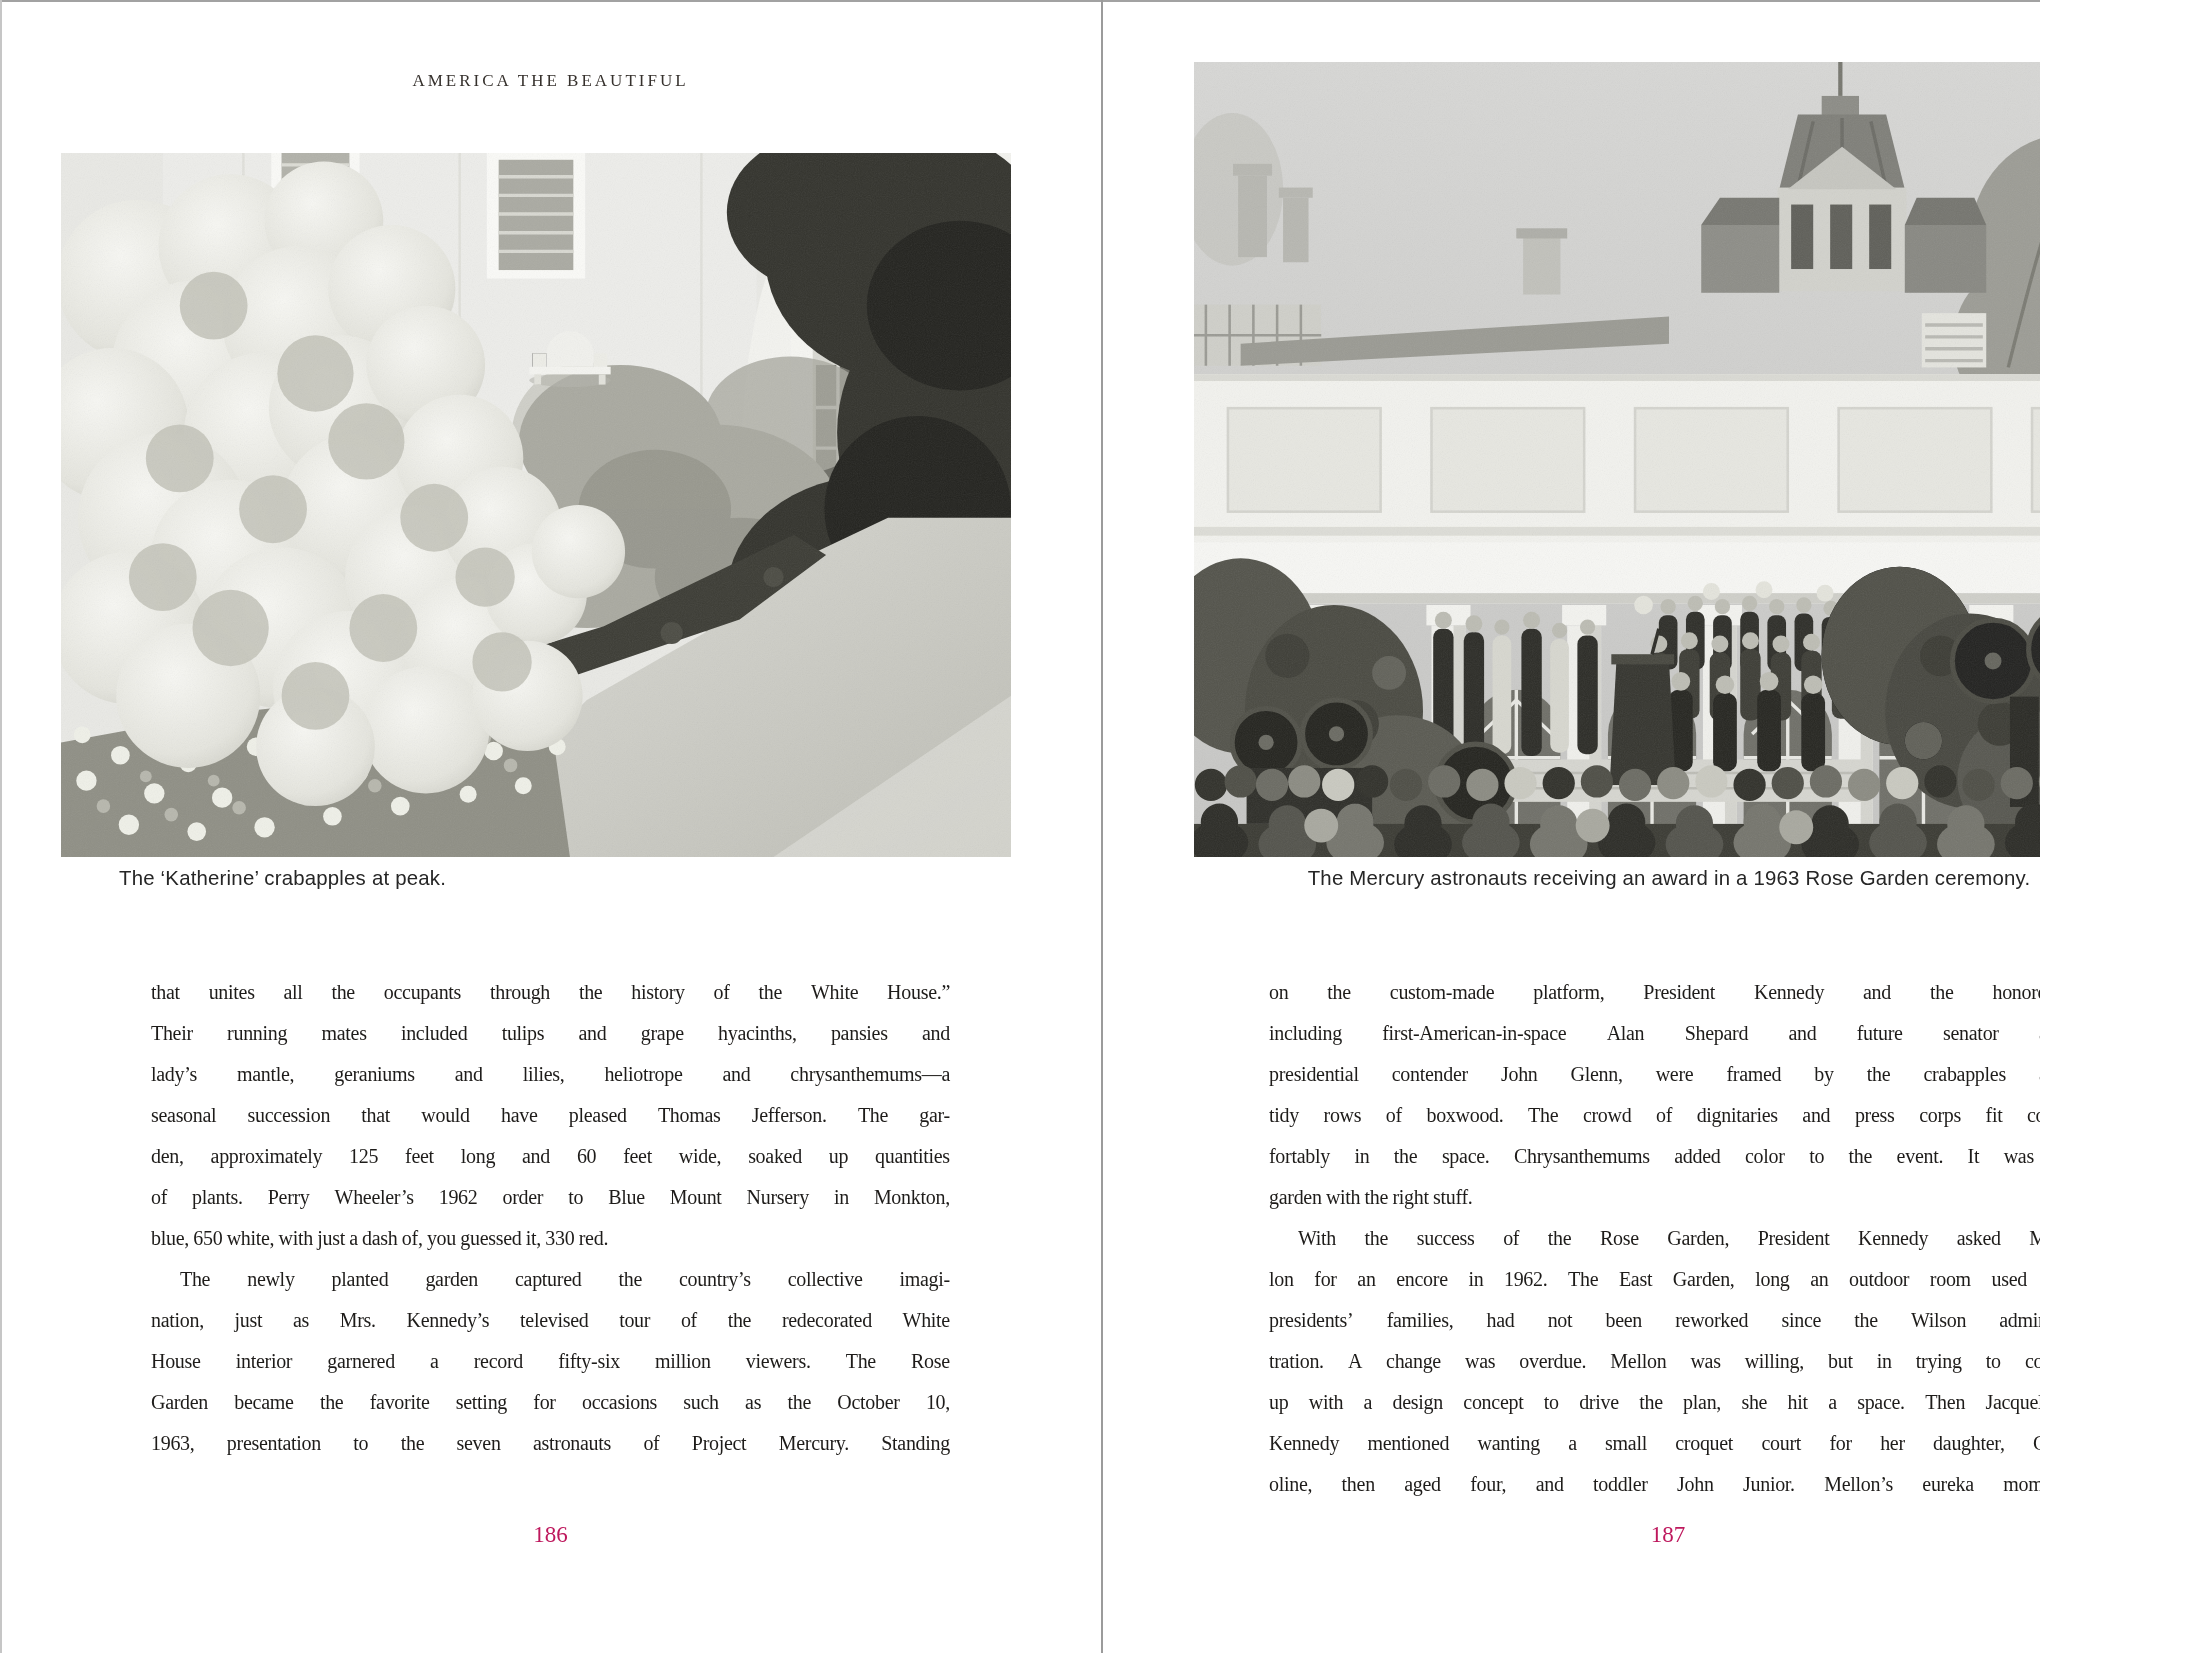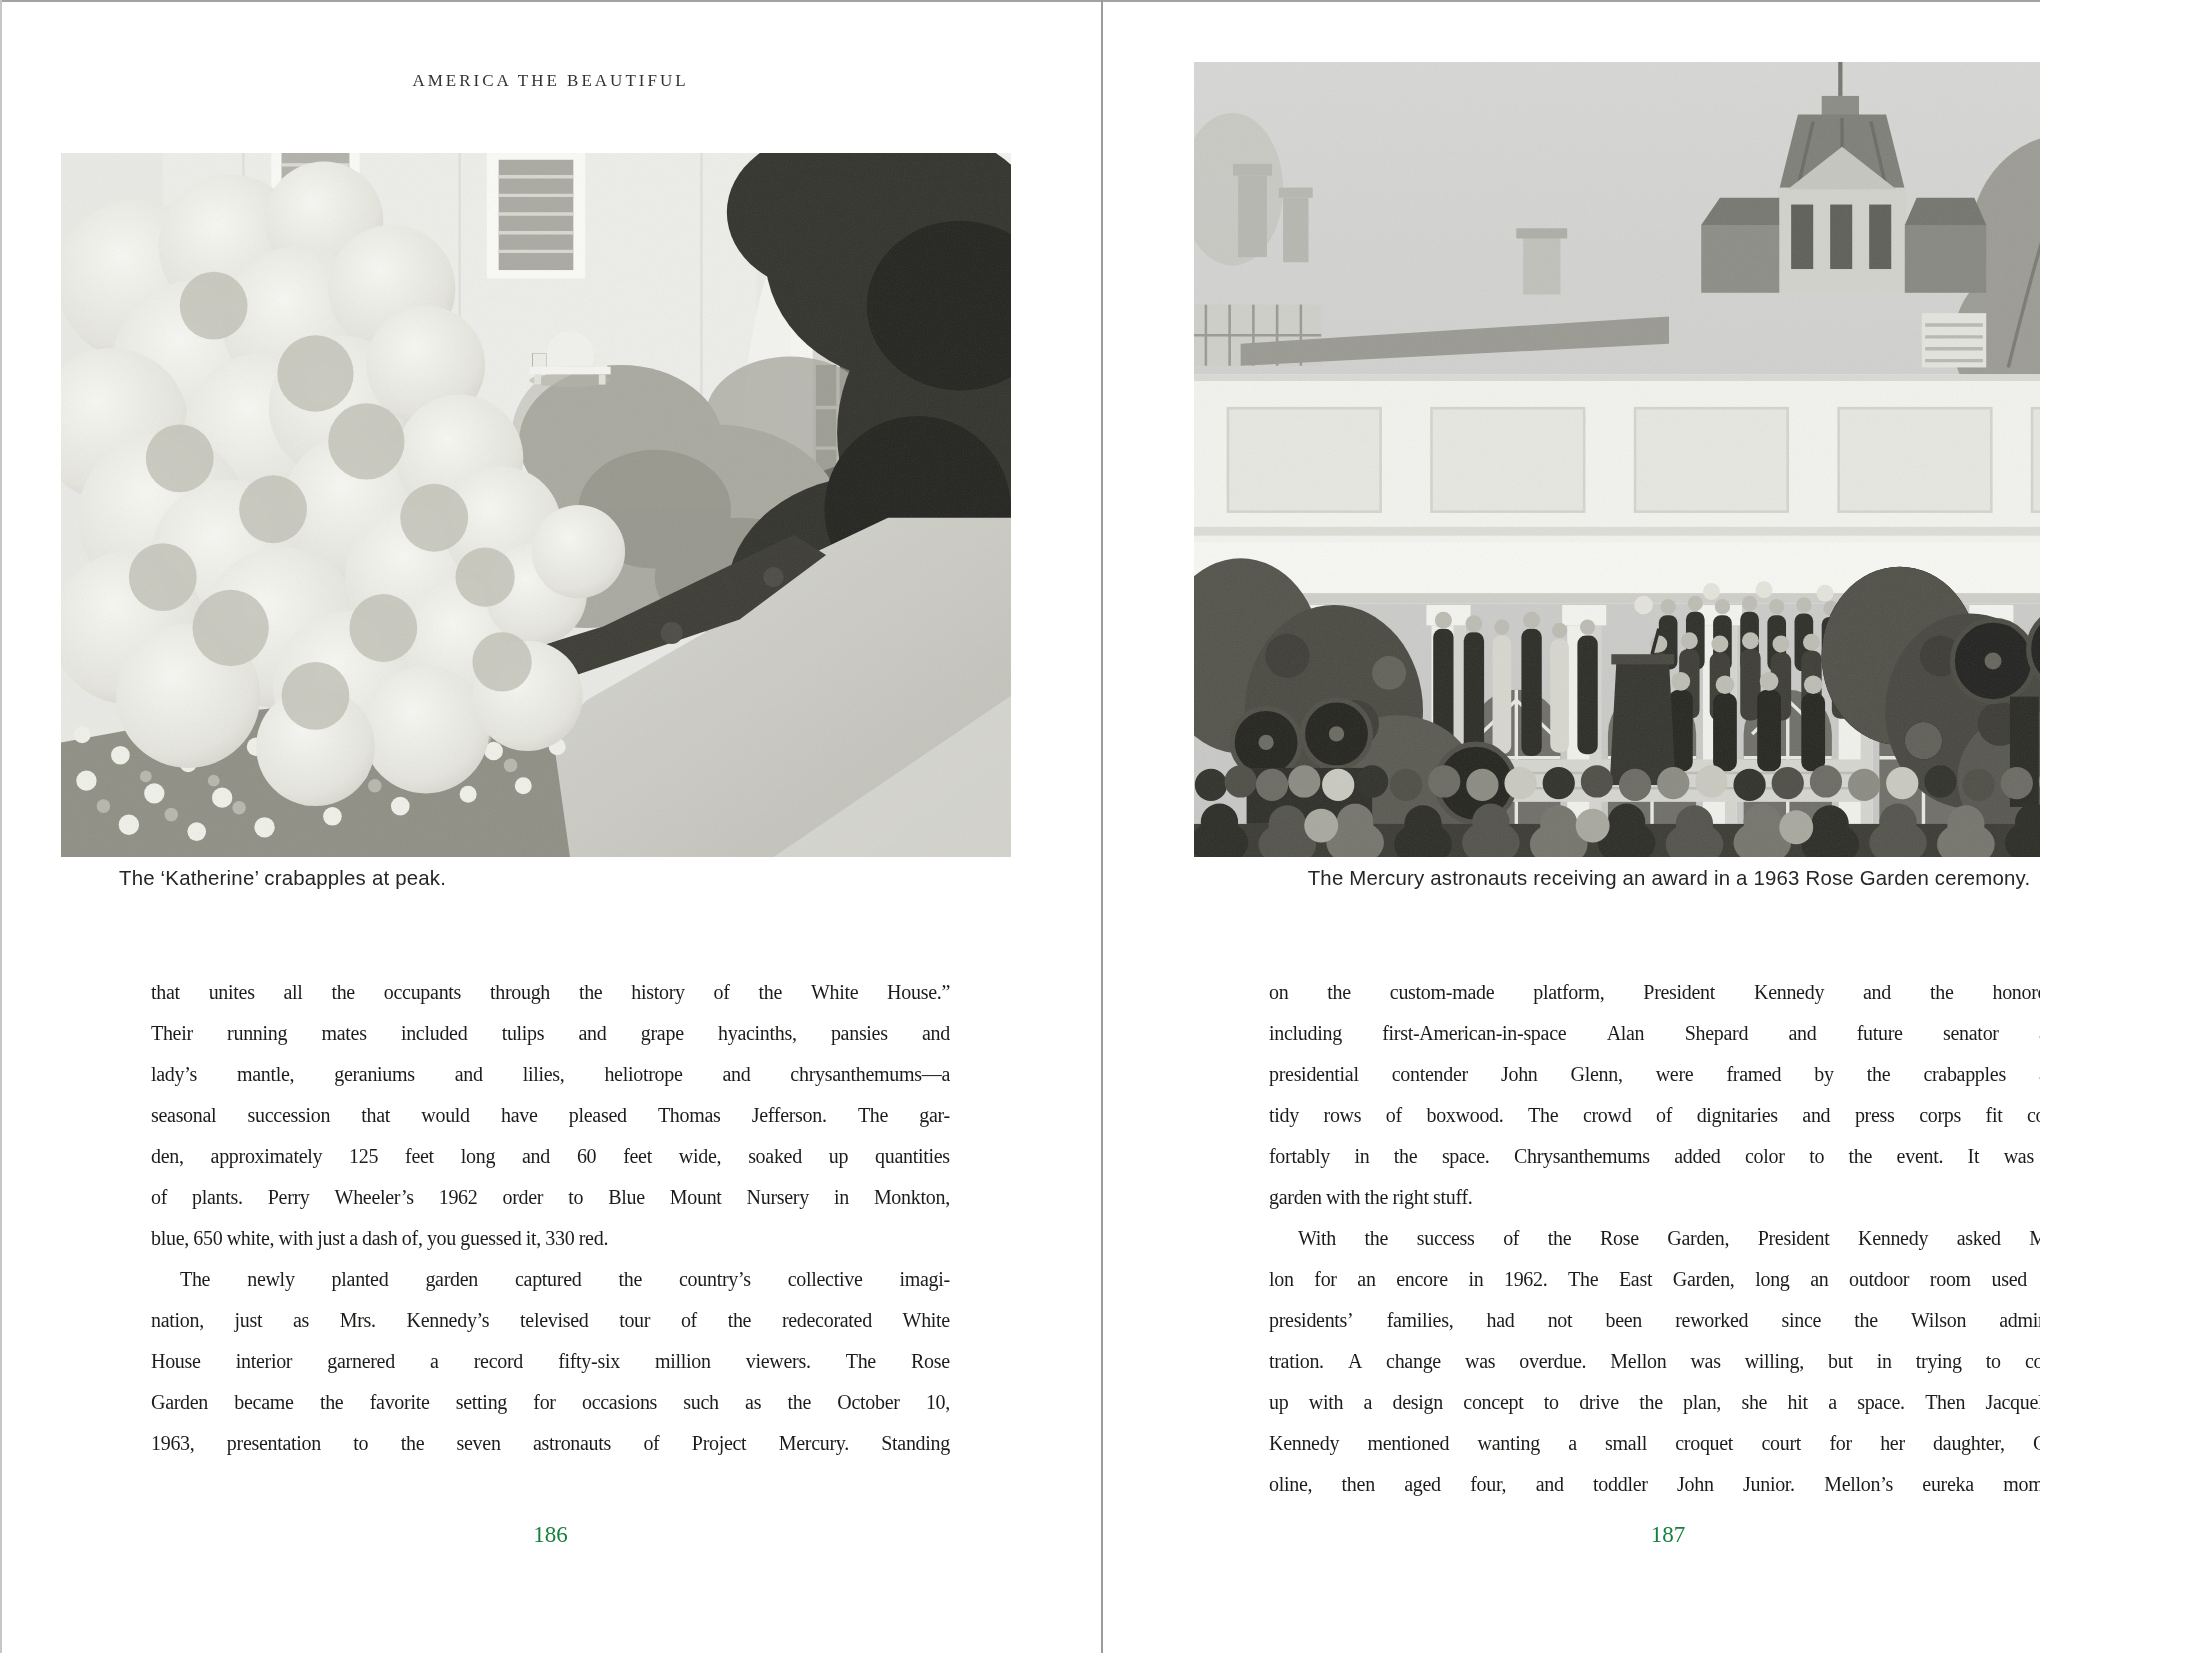--- a/index.html
+++ b/index.html
@@ -22,21 +22,21 @@
   .caption{font-family:"Liberation Sans",sans-serif;font-size:20.4px;color:#262626;letter-spacing:0.2px;}
   .left-caption{left:79px;top:867px;width:899px;text-align:left;margin-left:40px;}
   .right-caption{left:1194px;top:867px;width:950px;text-align:center;}
   .bt{font-size:20px;letter-spacing:-0.3px;word-spacing:-0.4px;line-height:41px;}
   .left-body{left:151px;top:972px;width:799px;height:529px;}
   .right-body{left:1269px;top:972px;width:798px;height:529px;}
   .bt .line{display:flex;justify-content:space-between;align-items:baseline;height:41px;line-height:41px;}
   .bt .line span{flex:0 0 auto;}
   .bt .line.nojust{display:block;text-align:left;}
   .bt .line.indent{padding-left:29px;}
-  .pagenum{font-size:23px;color:#15803d;text-align:center;}
+  .pagenum{font-size:23px;color:#be185d;text-align:center;}
   .left-pagenum{left:151px;top:1522px;width:799px;}
   .right-pagenum{left:1269px;top:1522px;width:798px;}
 </style>
 </head>
 <body>
 
 <div class="spread">
 
   <div class="abs edge-top"></div>
   <div class="abs edge-left"></div>

